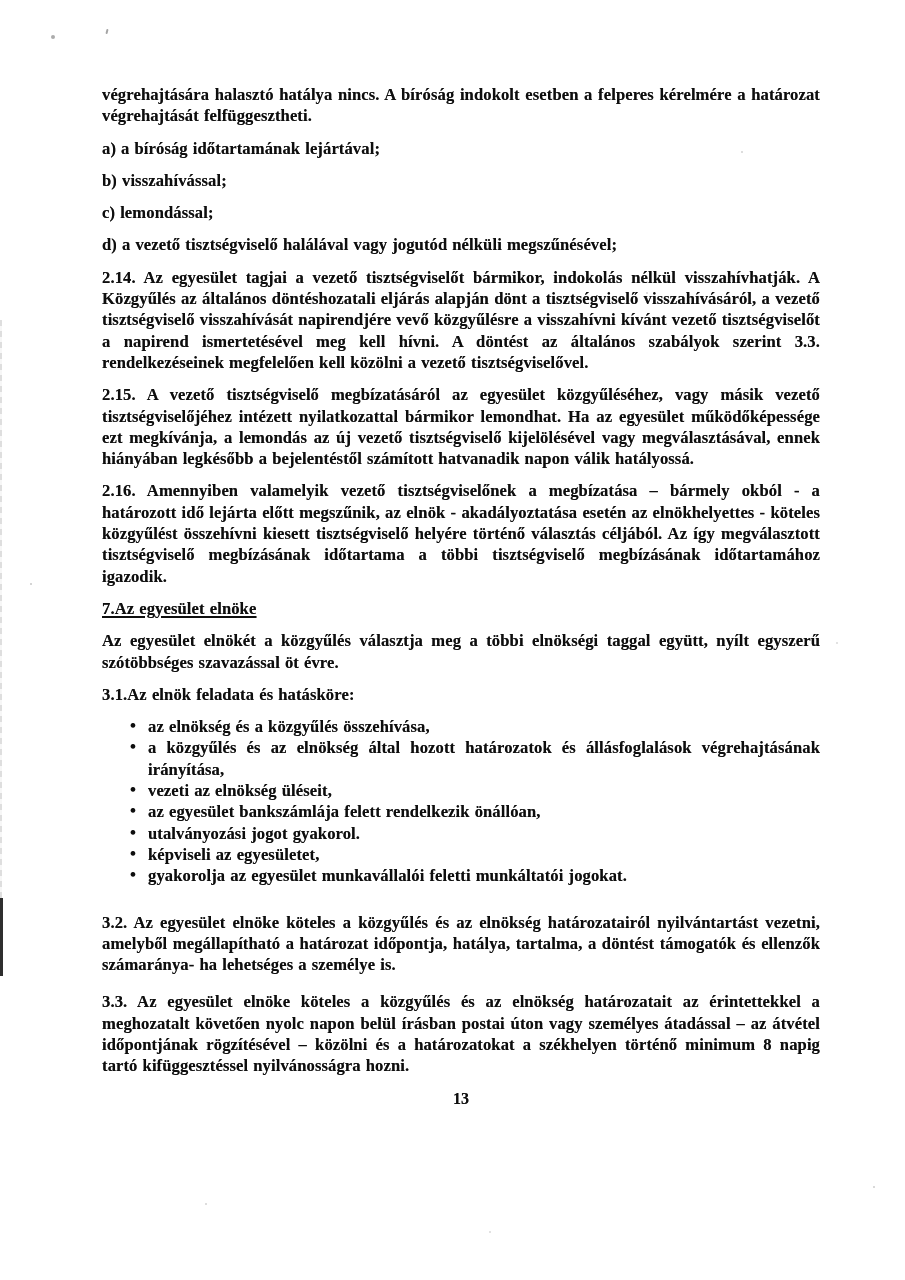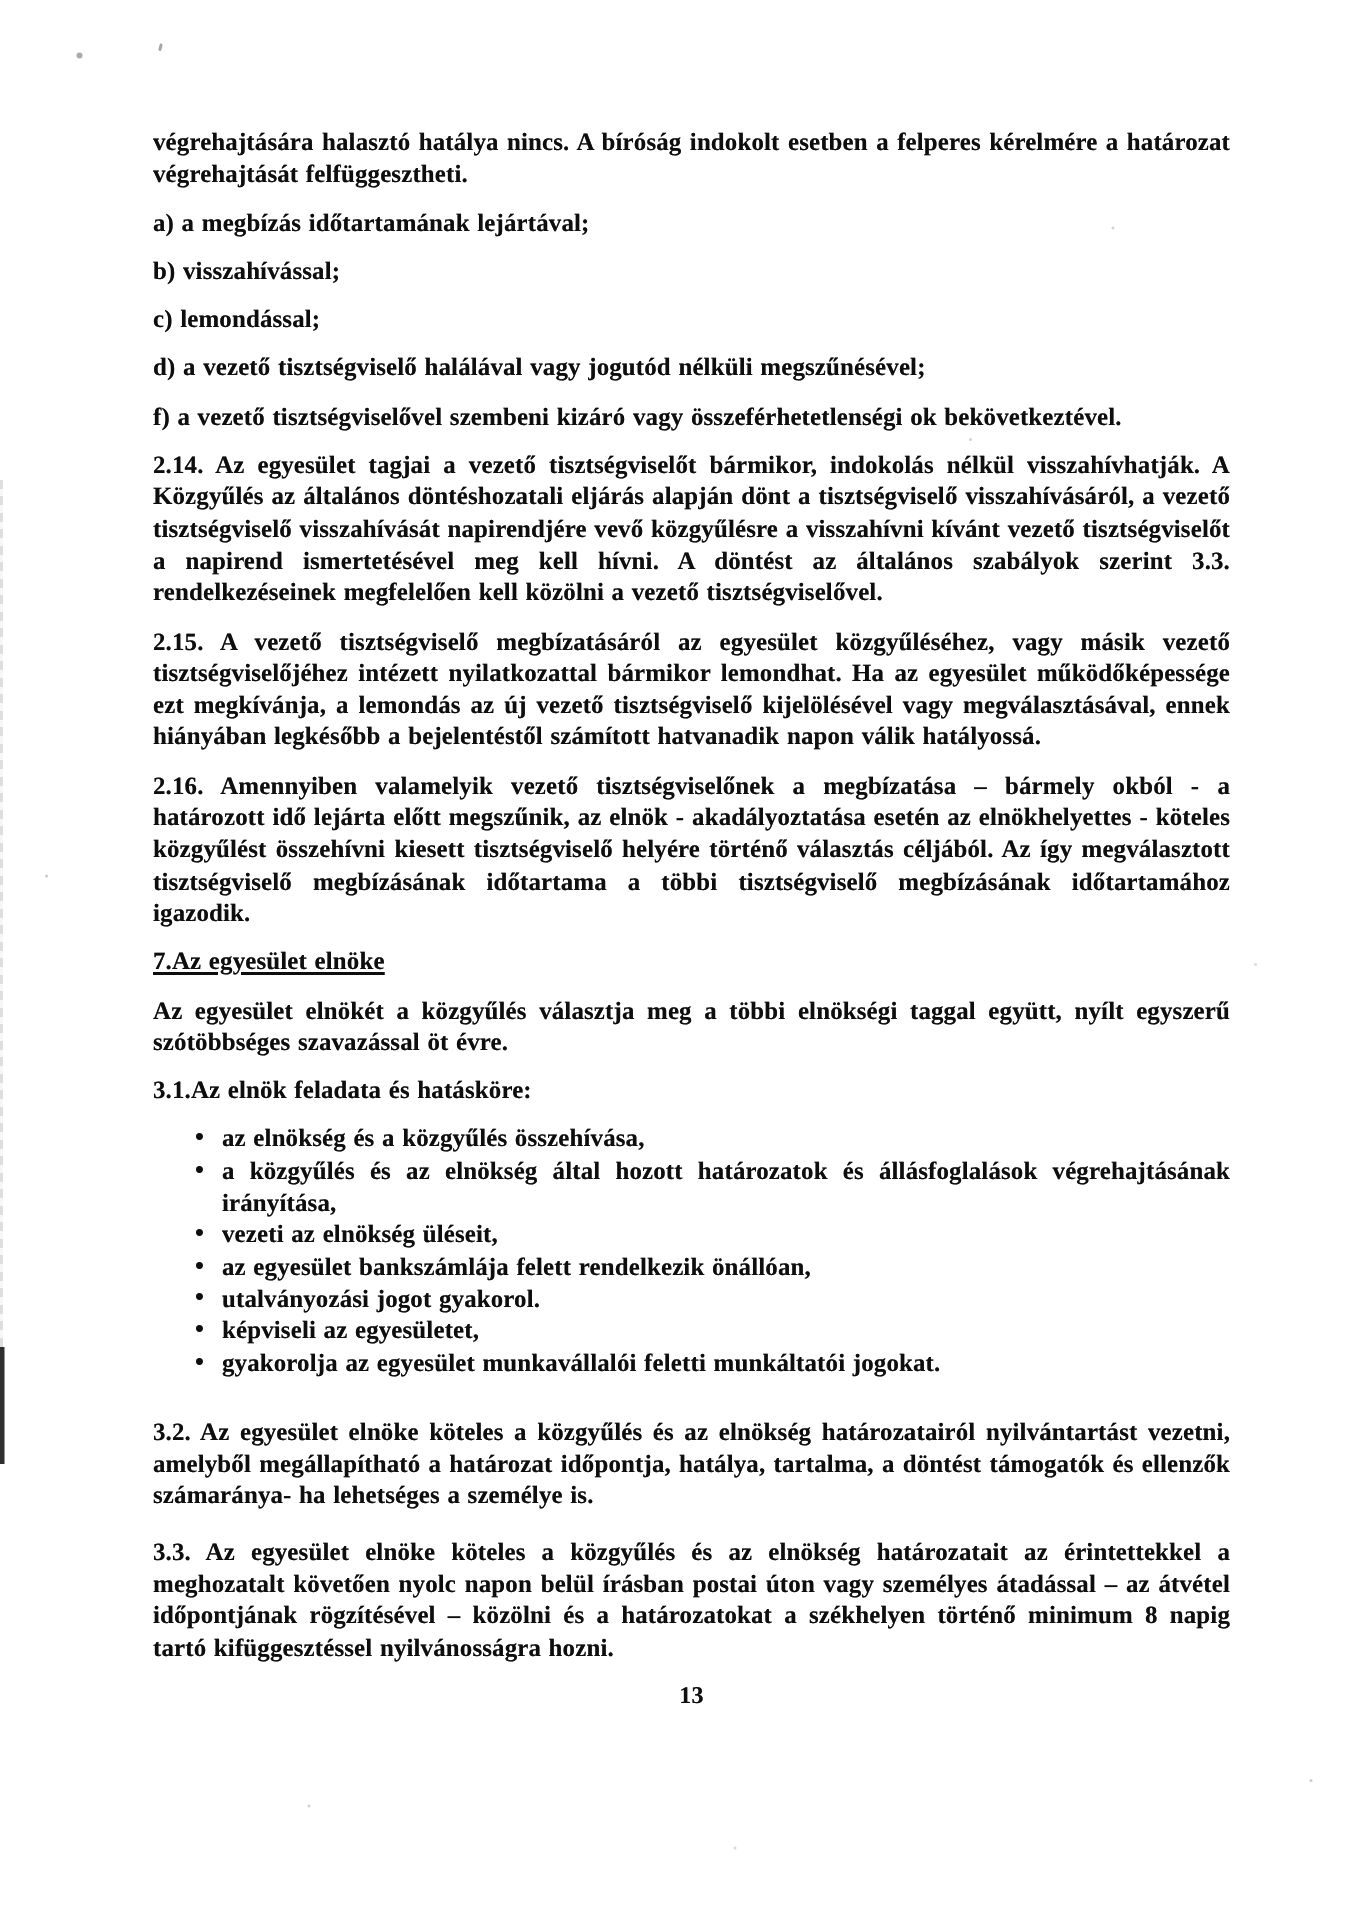--- a/index.html
+++ b/index.html
@@ -77,25 +77,24 @@
 </head>
 <body>
 
 <div class="page">
 
   <div class="text-col">
 
     <p>végrehajtására halasztó hatálya nincs. A bíróság indokolt esetben a felperes kérelmére a határozat végrehajtását felfüggesztheti.</p>
 
 
-    <p class="single">a) a megbízás időtartamának lejártával;</p>
+    <p class="single">a) a bíróság időtartamának lejártával;</p>
     <p class="single">b) visszahívással;</p>
     <p class="single">c) lemondással;</p>
     <p class="single">d) a vezető tisztségviselő halálával vagy jogutód nélküli megszűnésével;</p>
-    <p class="single">f) a vezető tisztségviselővel szembeni kizáró vagy összeférhetetlenségi ok bekövetkeztével.</p>
 
     <p>2.14. Az egyesület tagjai a vezető tisztségviselőt bármikor, indokolás nélkül visszahívhatják. A Közgyűlés az általános döntéshozatali eljárás alapján dönt a tisztségviselő visszahívásáról, a vezető tisztségviselő visszahívását napirendjére vevő közgyűlésre a visszahívni kívánt vezető tisztségviselőt a napirend ismertetésével meg kell hívni. A döntést az általános szabályok szerint 3.3. rendelkezéseinek megfelelően kell közölni a vezető tisztségviselővel.</p>
 
     <p>2.15. A vezető tisztségviselő megbízatásáról az egyesület közgyűléséhez, vagy másik vezető tisztségviselőjéhez intézett nyilatkozattal bármikor lemondhat. Ha az egyesület működőképessége ezt megkívánja, a lemondás az új vezető tisztségviselő kijelölésével vagy megválasztásával, ennek hiányában legkésőbb a bejelentéstől számított hatvanadik napon válik hatályossá.</p>
 
     <p>2.16. Amennyiben valamelyik vezető tisztségviselőnek a megbízatása – bármely okból - a határozott idő lejárta előtt megszűnik, az elnök - akadályoztatása esetén az elnökhelyettes - köteles közgyűlést összehívni kiesett tisztségviselő helyére történő választás céljából. Az így megválasztott tisztségviselő megbízásának időtartama a többi tisztségviselő megbízásának időtartamához igazodik.</p>
 
     <p class="heading-underline">7.Az egyesület elnöke</p>
 
     <p>Az egyesület elnökét a közgyűlés választja meg a többi elnökségi taggal együtt, nyílt egyszerű szótöbbséges szavazással öt évre.</p>

